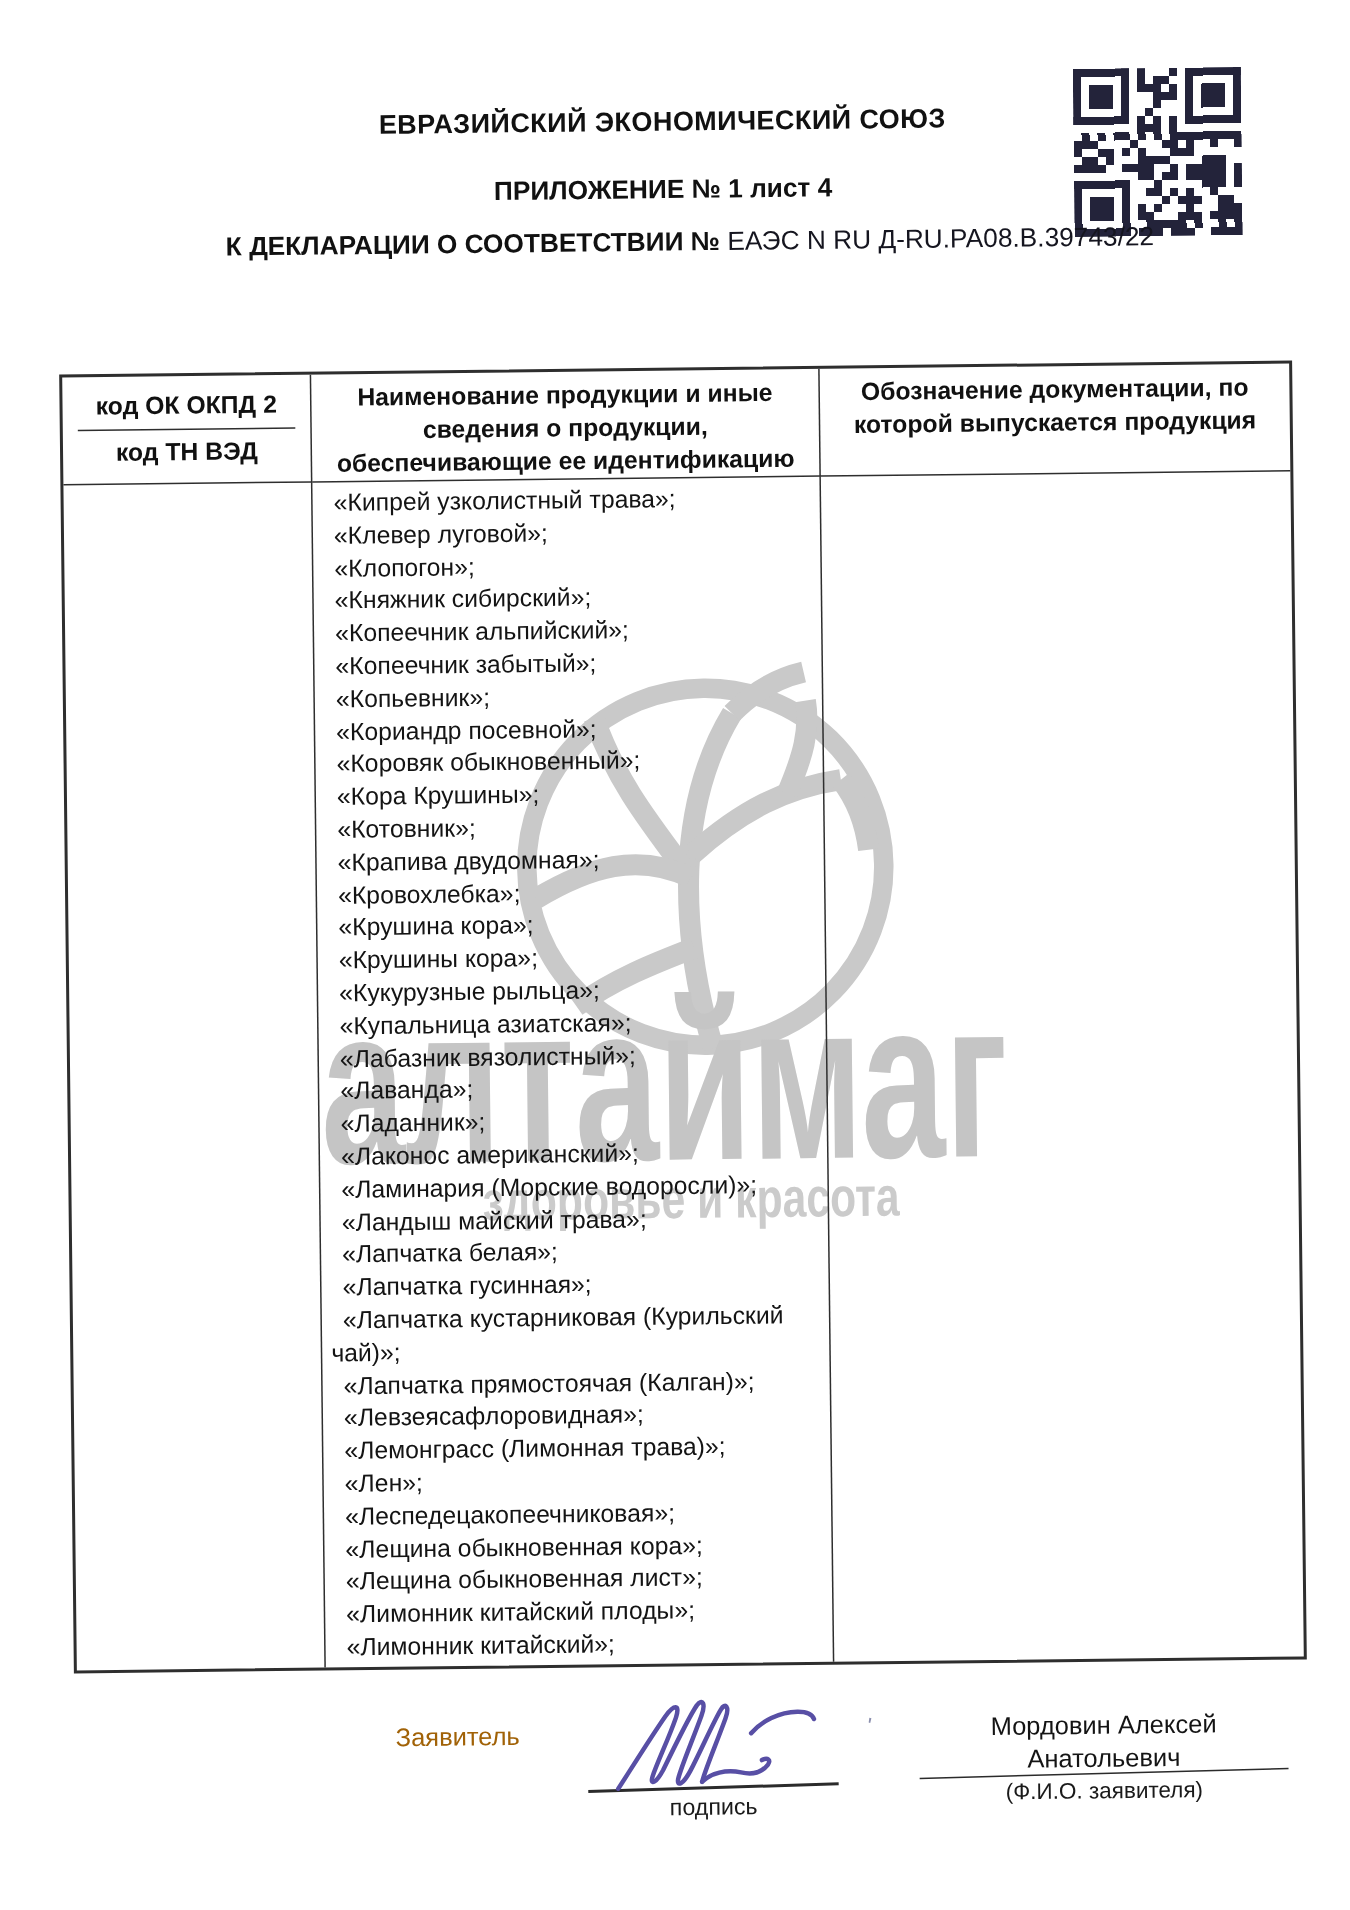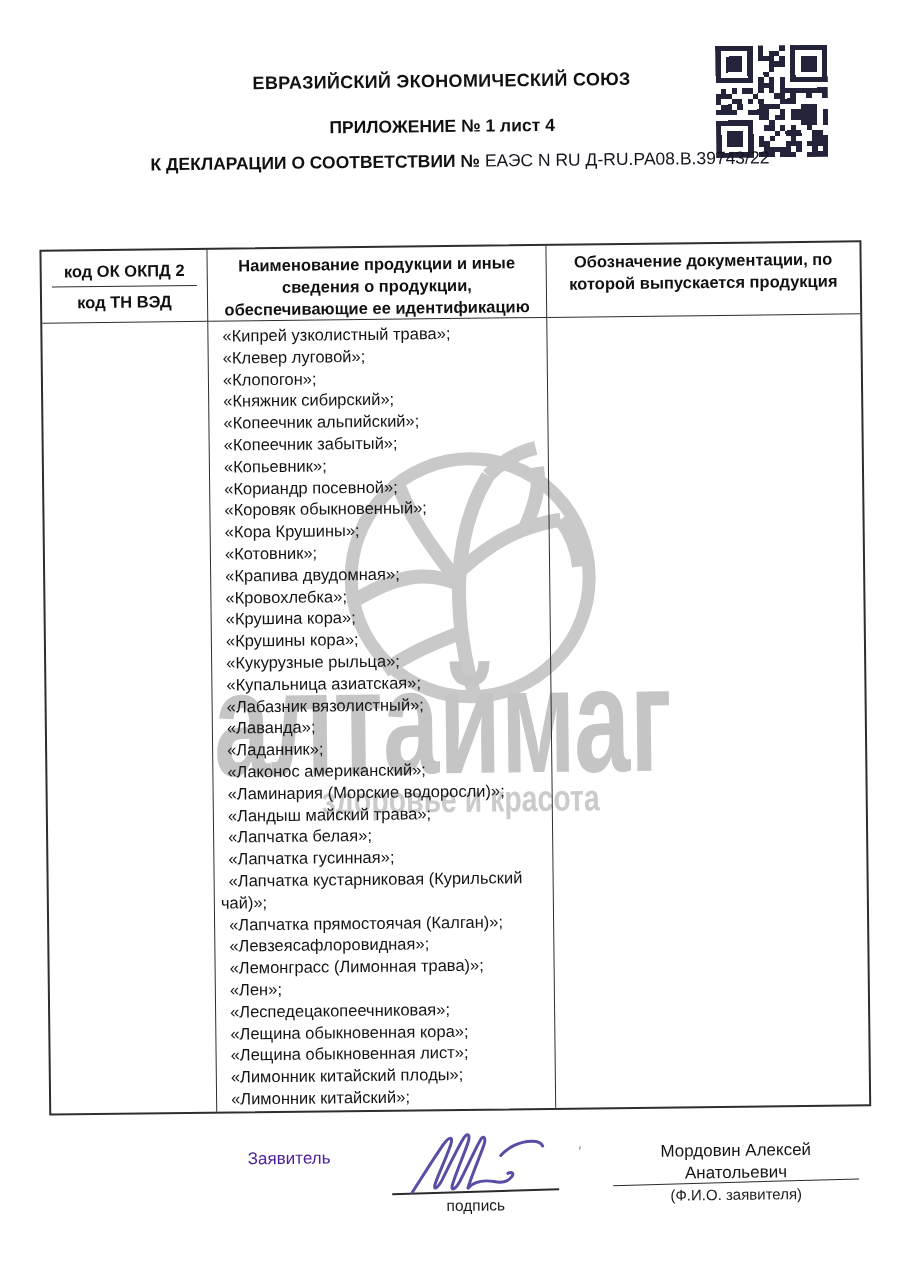--- a/index.html
+++ b/index.html
@@ -33,21 +33,21 @@
   .cell.body-row{border-bottom:none;}
   .h-col1{display:flex;flex-direction:column;align-items:center;justify-content:center;
           font-weight:bold;font-size:16.5px;color:#111;}
   .h-col1 .rule{width:88%;height:0;border-top:1.7px solid #2e2e2e;margin:5px 0 6px 0;}
   .h-mid{ text-align:center;font-weight:bold;font-size:16.5px;line-height:22px;padding-top:5px;color:#111;}
   .h-right{text-align:center;font-weight:bold;font-size:16.5px;line-height:22px;padding-top:5px;color:#111;}
   .products{padding:4px 5px 0 6px;font-size:16.5px;line-height:21.8px;color:#141414;}
   .product-item{text-indent:8px;}
 
   
-  .applicant-label{position:absolute;top:1147px;left:236px;font-size:17px;color:#4c1d95;z-index:2;}
+  .applicant-label{position:absolute;top:1147px;left:252px;font-size:17px;color:#a16207;z-index:2;}
   .sig-ink{position:absolute;top:1128px;left:392px;width:170px;height:70px;z-index:3;}
   .sig-line{position:absolute;top:1191px;left:380px;width:167px;border-top:2px solid #2b2b2b;
             transform:rotate(-1.1deg);z-index:2;}
   .sig-caption{position:absolute;top:1197px;left:380px;width:167px;text-align:center;
                font-size:15.5px;color:#1a1a1a;z-index:2;}
   .ink-speck{position:absolute;top:1144px;left:566px;font-size:15px;color:#8b8fae;
              transform:rotate(12deg);z-index:2;}
   .fio-name{position:absolute;top:1143px;left:600px;width:248px;text-align:center;
             font-size:17px;line-height:21.5px;color:#141414;z-index:2;}
   .fio-line{position:absolute;top:1185px;left:601px;width:246px;border-top:1.8px solid #2b2b2b;

